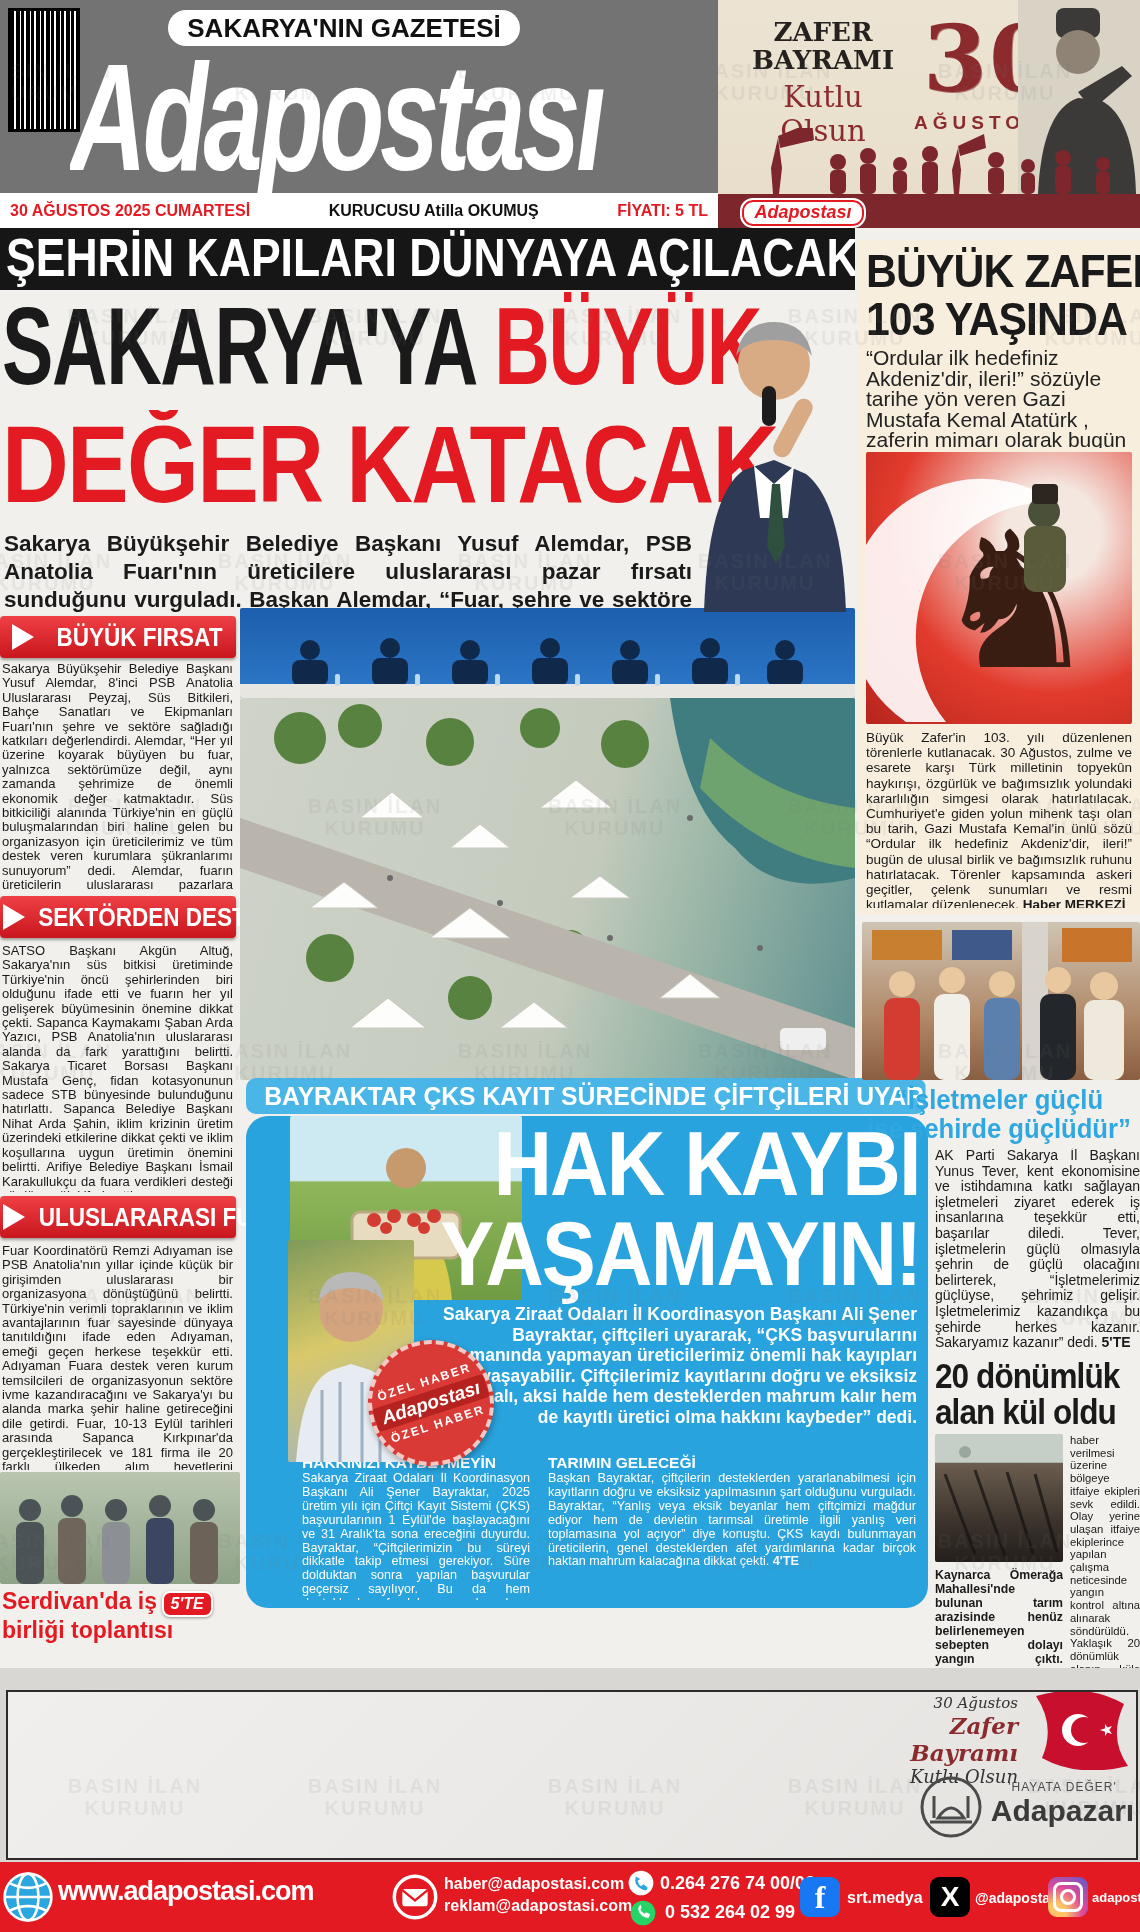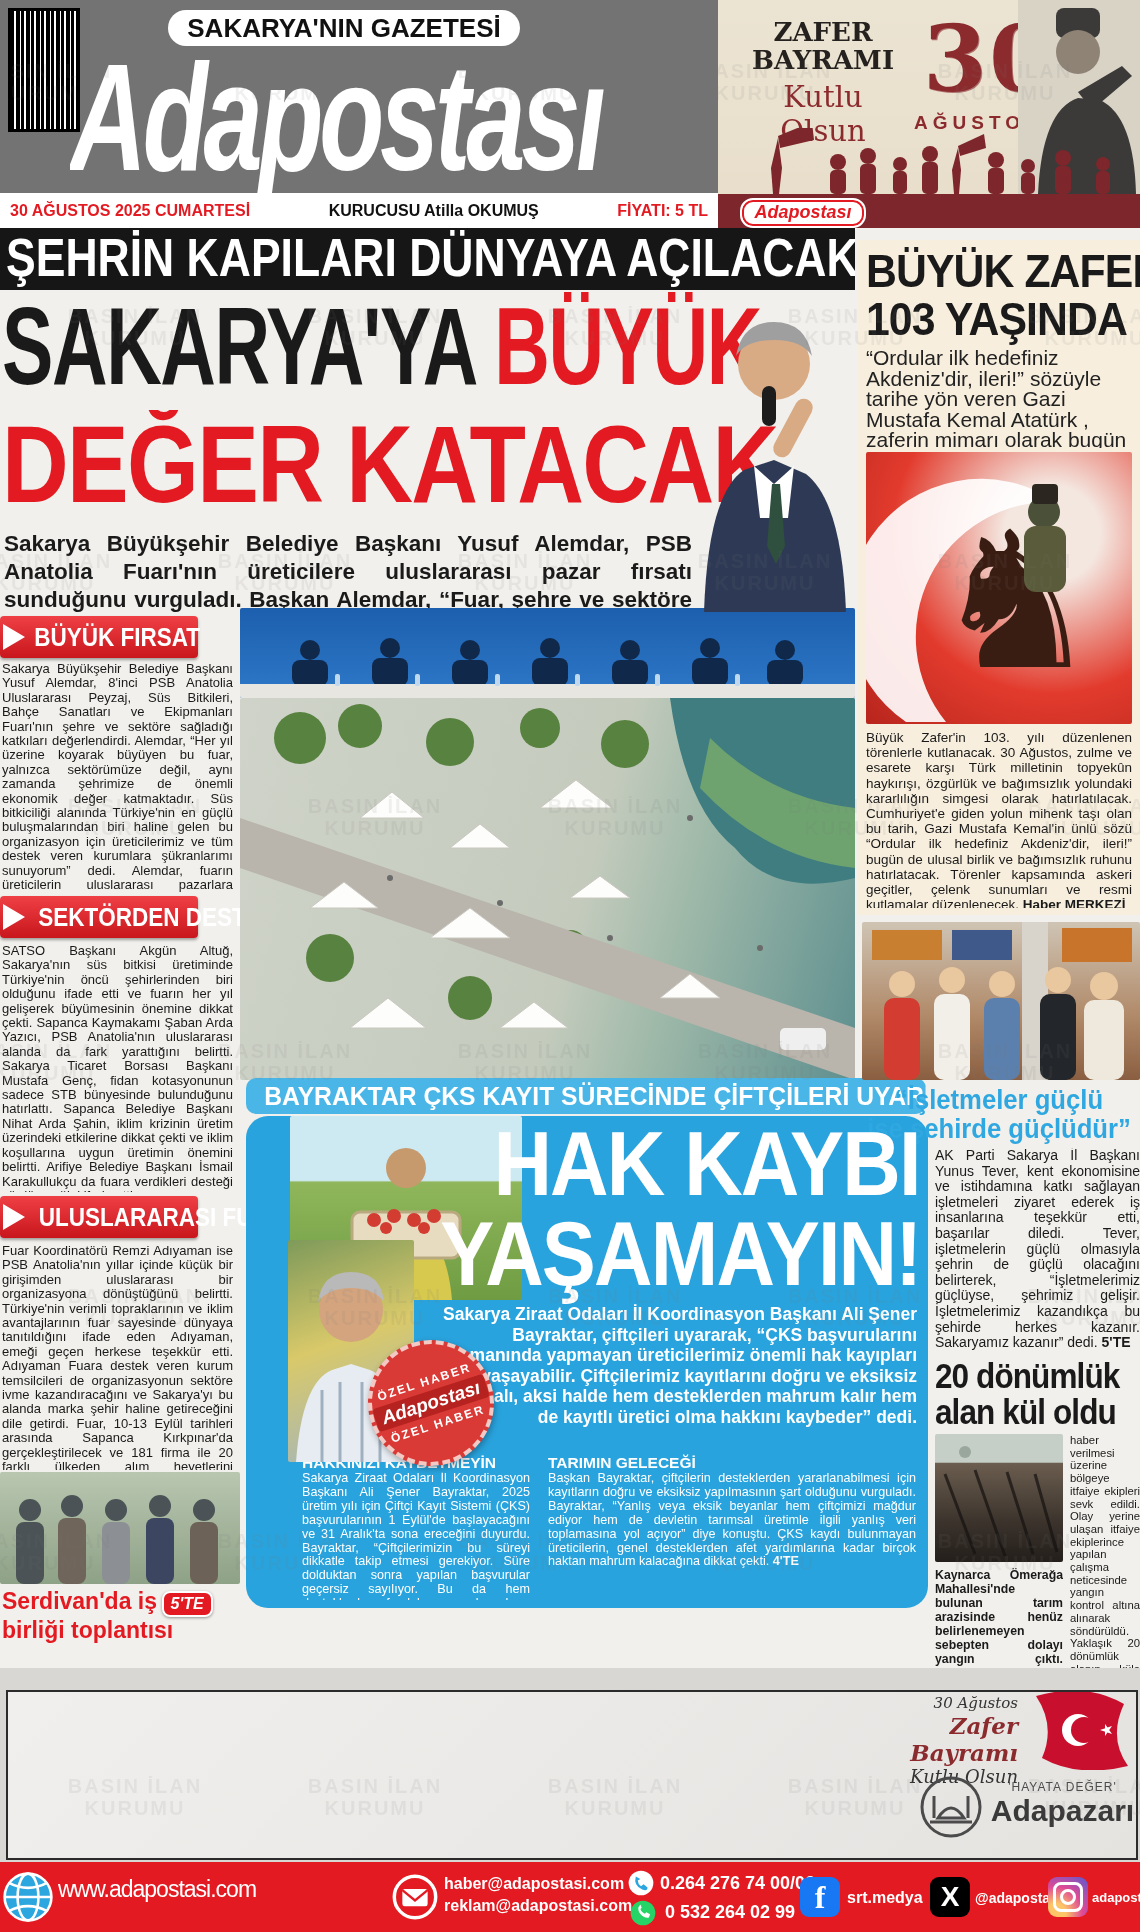--- a/index.html
+++ b/index.html
@@ -27,21 +27,21 @@
   .crowdband{left:0;bottom:0;width:422px;height:34px;background:#7d262b;position:absolute;}
   .minilogo{left:22px;top:4px;width:122px;height:26px;background:#fff;border:2px solid #fff;border-radius:13px;
             color:#e31a21;font-weight:bold;font-style:italic;font-size:18px;text-align:center;line-height:25px;box-shadow:0 0 0 2px #e31a21 inset;}
   
   .kicker{left:0;top:228px;width:855px;height:62px;background:#161616;color:#fff;overflow:hidden;}
   .kicker span{font-weight:bold;font-size:53px;line-height:60px;transform:scaleX(.84);margin-left:6px;}
   .h1line{font-weight:bold;font-size:110px;line-height:108px;letter-spacing:-2px;}
   .red{color:#e31a21;}
   .lede{left:4px;top:530px;width:688px;height:86px;font-weight:bold;font-size:22.5px;line-height:28px;}
   
-  .secbanner{width:198px;height:42px;background:linear-gradient(180deg,#ef4045,#c8161c);border-radius:4px;
+  .secbanner{width:236px;height:42px;background:linear-gradient(180deg,#ef4045,#c8161c);border-radius:4px;
              display:flex;align-items:center;box-shadow:0 2px 3px rgba(0,0,0,.35);}
   .secbanner .arrowbox{width:40px;height:34px;margin-left:3px;display:flex;align-items:center;justify-content:center;}
   .secbanner .tri{width:0;height:0;border-top:13px solid transparent;border-bottom:13px solid transparent;border-left:22px solid #fff;}
   .secbanner .stitle{flex:1;text-align:center;color:#fff;font-weight:bold;font-size:25px;transform:scaleX(.9);white-space:nowrap;}
   .colbody{font-size:13px;line-height:14.4px;}
   
   .cream{left:858px;top:240px;width:282px;height:675px;background:#f7eedd;}
   .zhead{font-weight:bold;font-size:46px;line-height:47px;letter-spacing:-1px;transform:scaleX(.93);}
   
   .baybar{left:246px;top:1078px;width:680px;height:36px;background:#4ab6e8;border-radius:10px;color:#fff;
@@ -61,21 +61,21 @@
   .firehead{font-weight:bold;font-size:35px;line-height:36px;letter-spacing:-1px;transform:scaleX(.9);}
   
   .adzone{left:0;top:1668px;width:1140px;height:194px;background:#d8d7d4;}
   .adbox{left:6px;top:1690px;width:1128px;height:166px;background:linear-gradient(135deg,#f0efed,#e4e3e0);border:2px solid #2b2b2b;}
   .zaferword{font-family:"DejaVu Serif",serif;font-size:118px;color:#2e2d2b;line-height:118px;}
   .adlines{font-family:"DejaVu Serif",serif;font-weight:bold;font-size:20px;line-height:23px;color:#1c1c1c;}
   .adline3{color:#a12d32;}
   .adcorner{font-family:"DejaVu Serif",serif;text-align:right;font-style:italic;}
   
   .footer{left:0;top:1862px;width:1140px;height:70px;background:#e31a21;color:#fff;}
-  .fw{font-weight:normal;font-size:23px;letter-spacing:-1px;}
+  .fw{font-weight:bold;font-size:27px;letter-spacing:-1px;}
   .fsm{font-weight:bold;font-size:16px;line-height:22px;}
   .icbox{border-radius:9px;display:flex;align-items:center;justify-content:center;font-weight:bold;color:#fff;}
   .caption-red{color:#e31a21;font-weight:bold;font-size:23px;line-height:26px;}
   .badge{display:inline-block;background:#e31a21;border:2px solid #fff;border-radius:8px;color:#fff;
          font-weight:bold;font-style:italic;font-size:16px;padding:0 7px;line-height:22px;box-shadow:0 1px 3px rgba(0,0,0,.4);}
   .capbold{font-weight:bold;font-size:12.3px;line-height:14px;}
   .tinycol{font-size:11.3px;line-height:12.7px;}
 </style>
 </head>
 <body>

